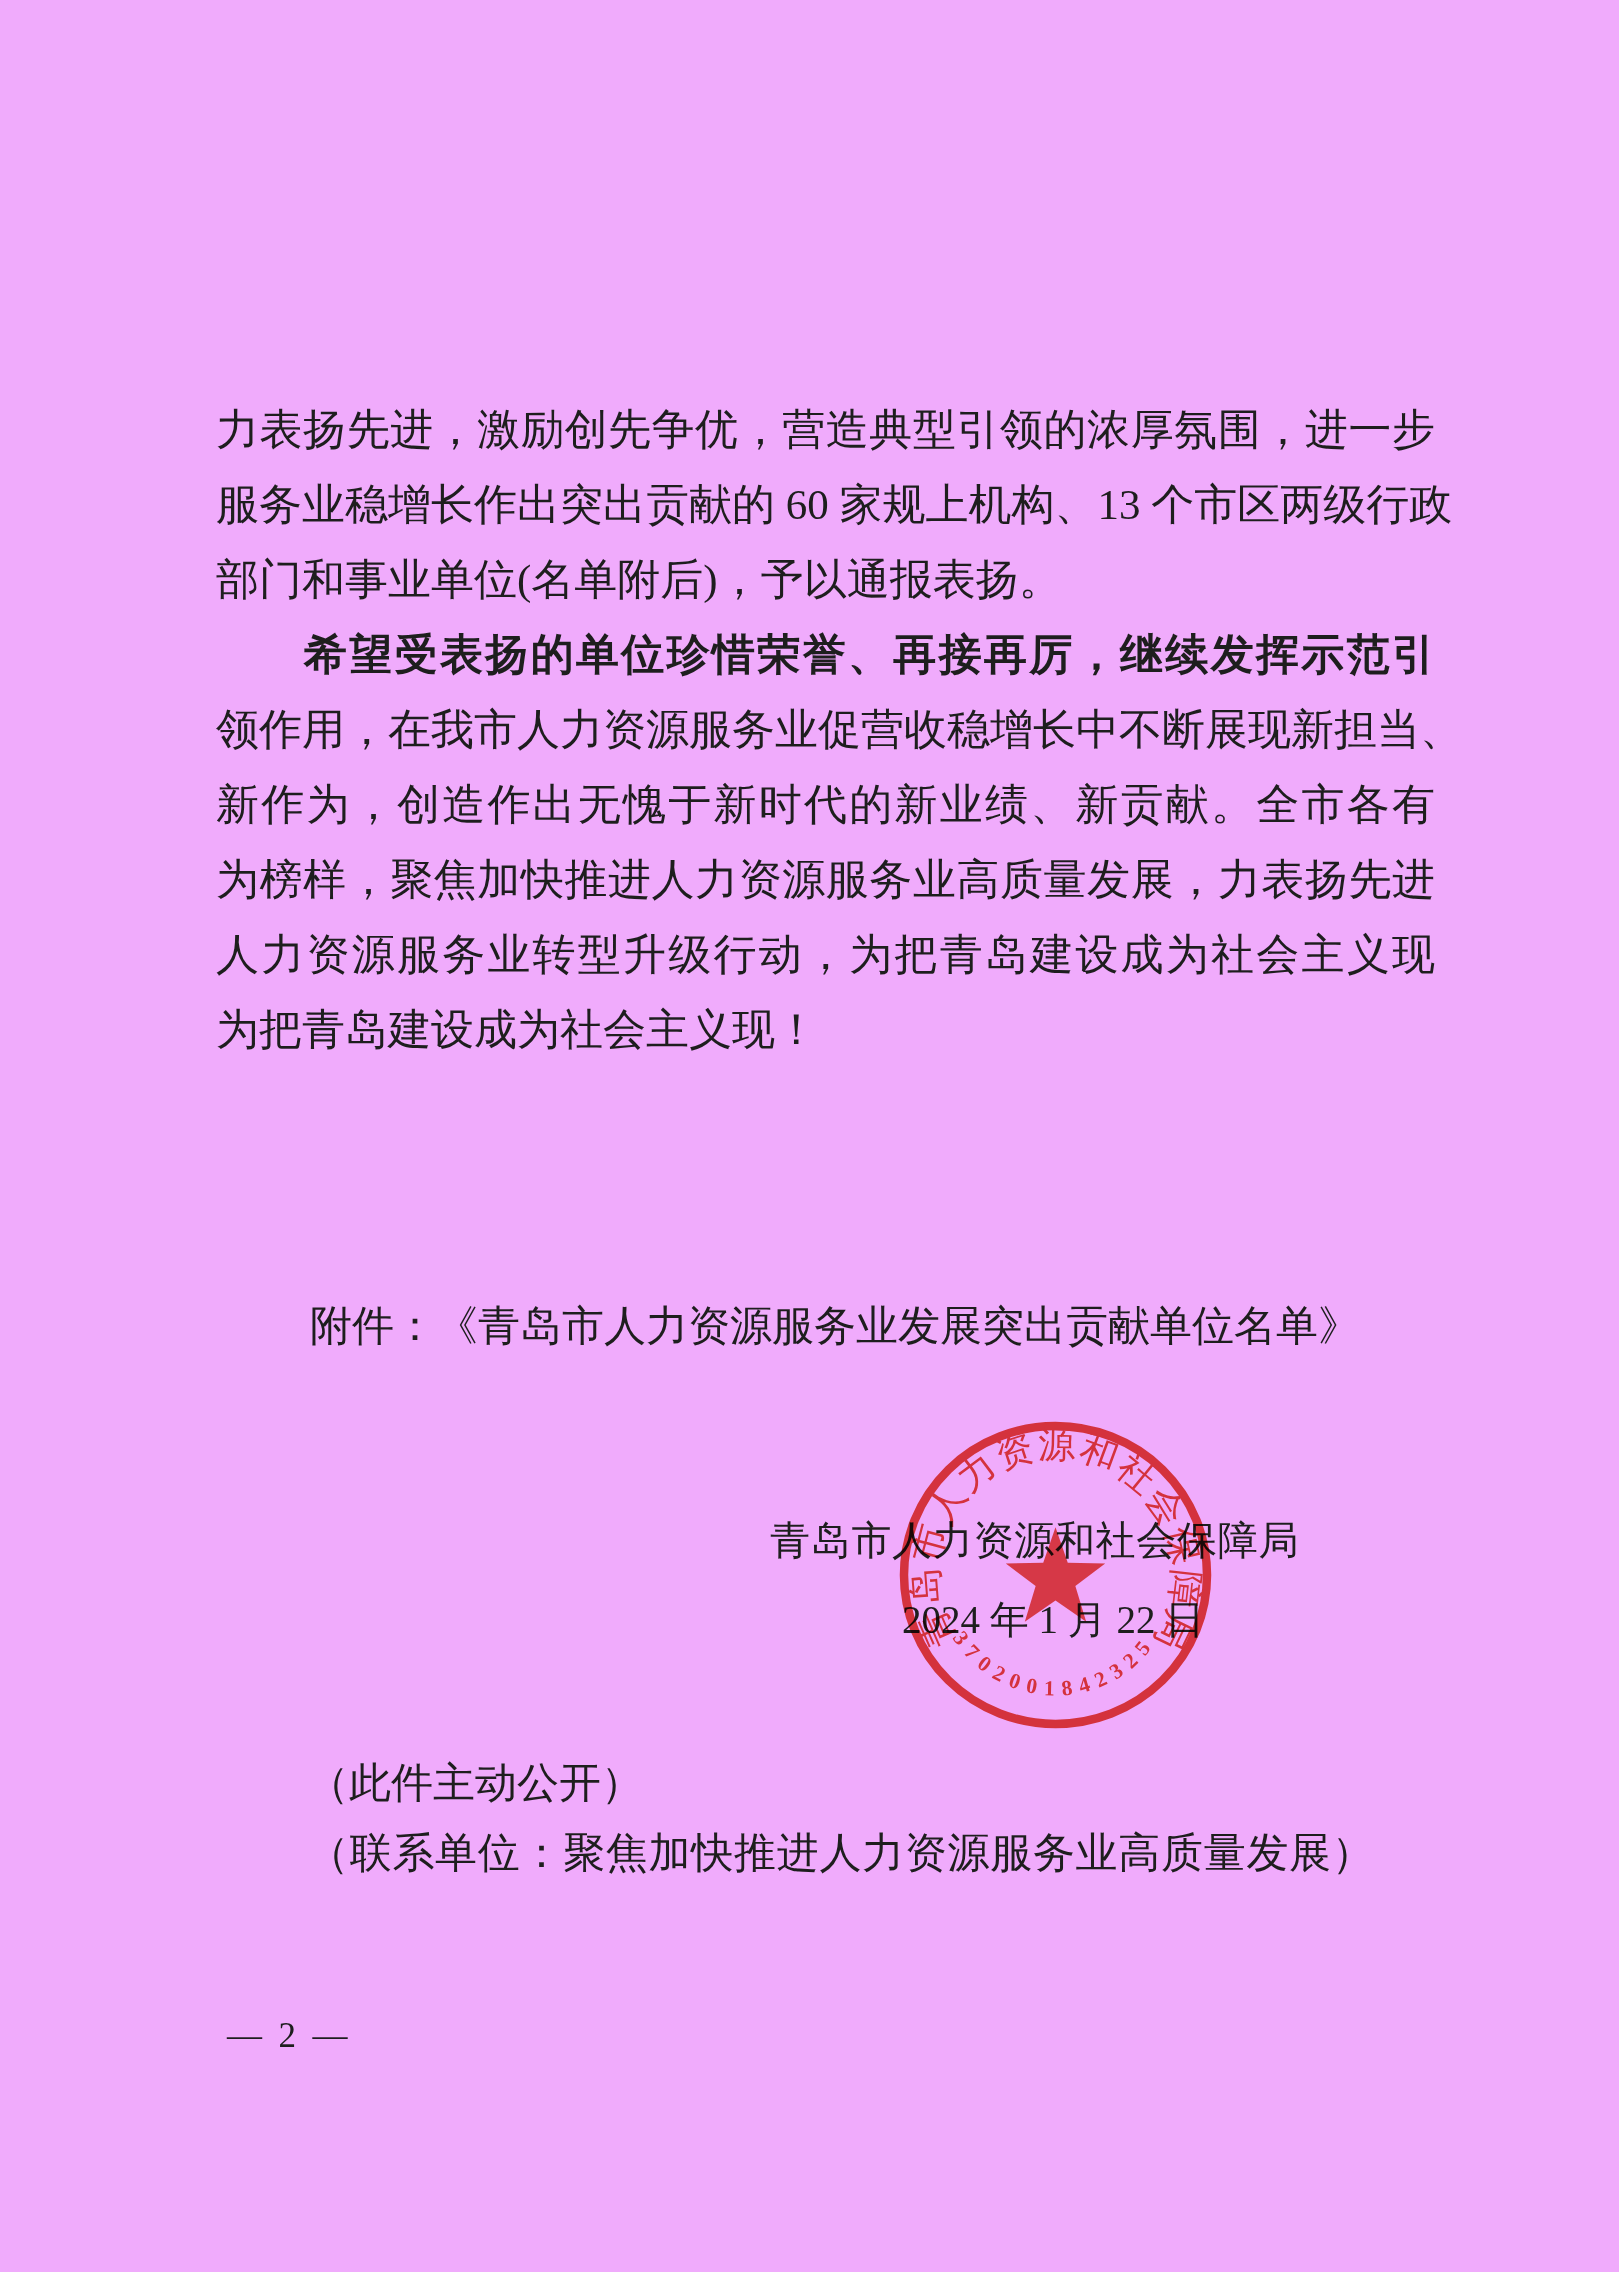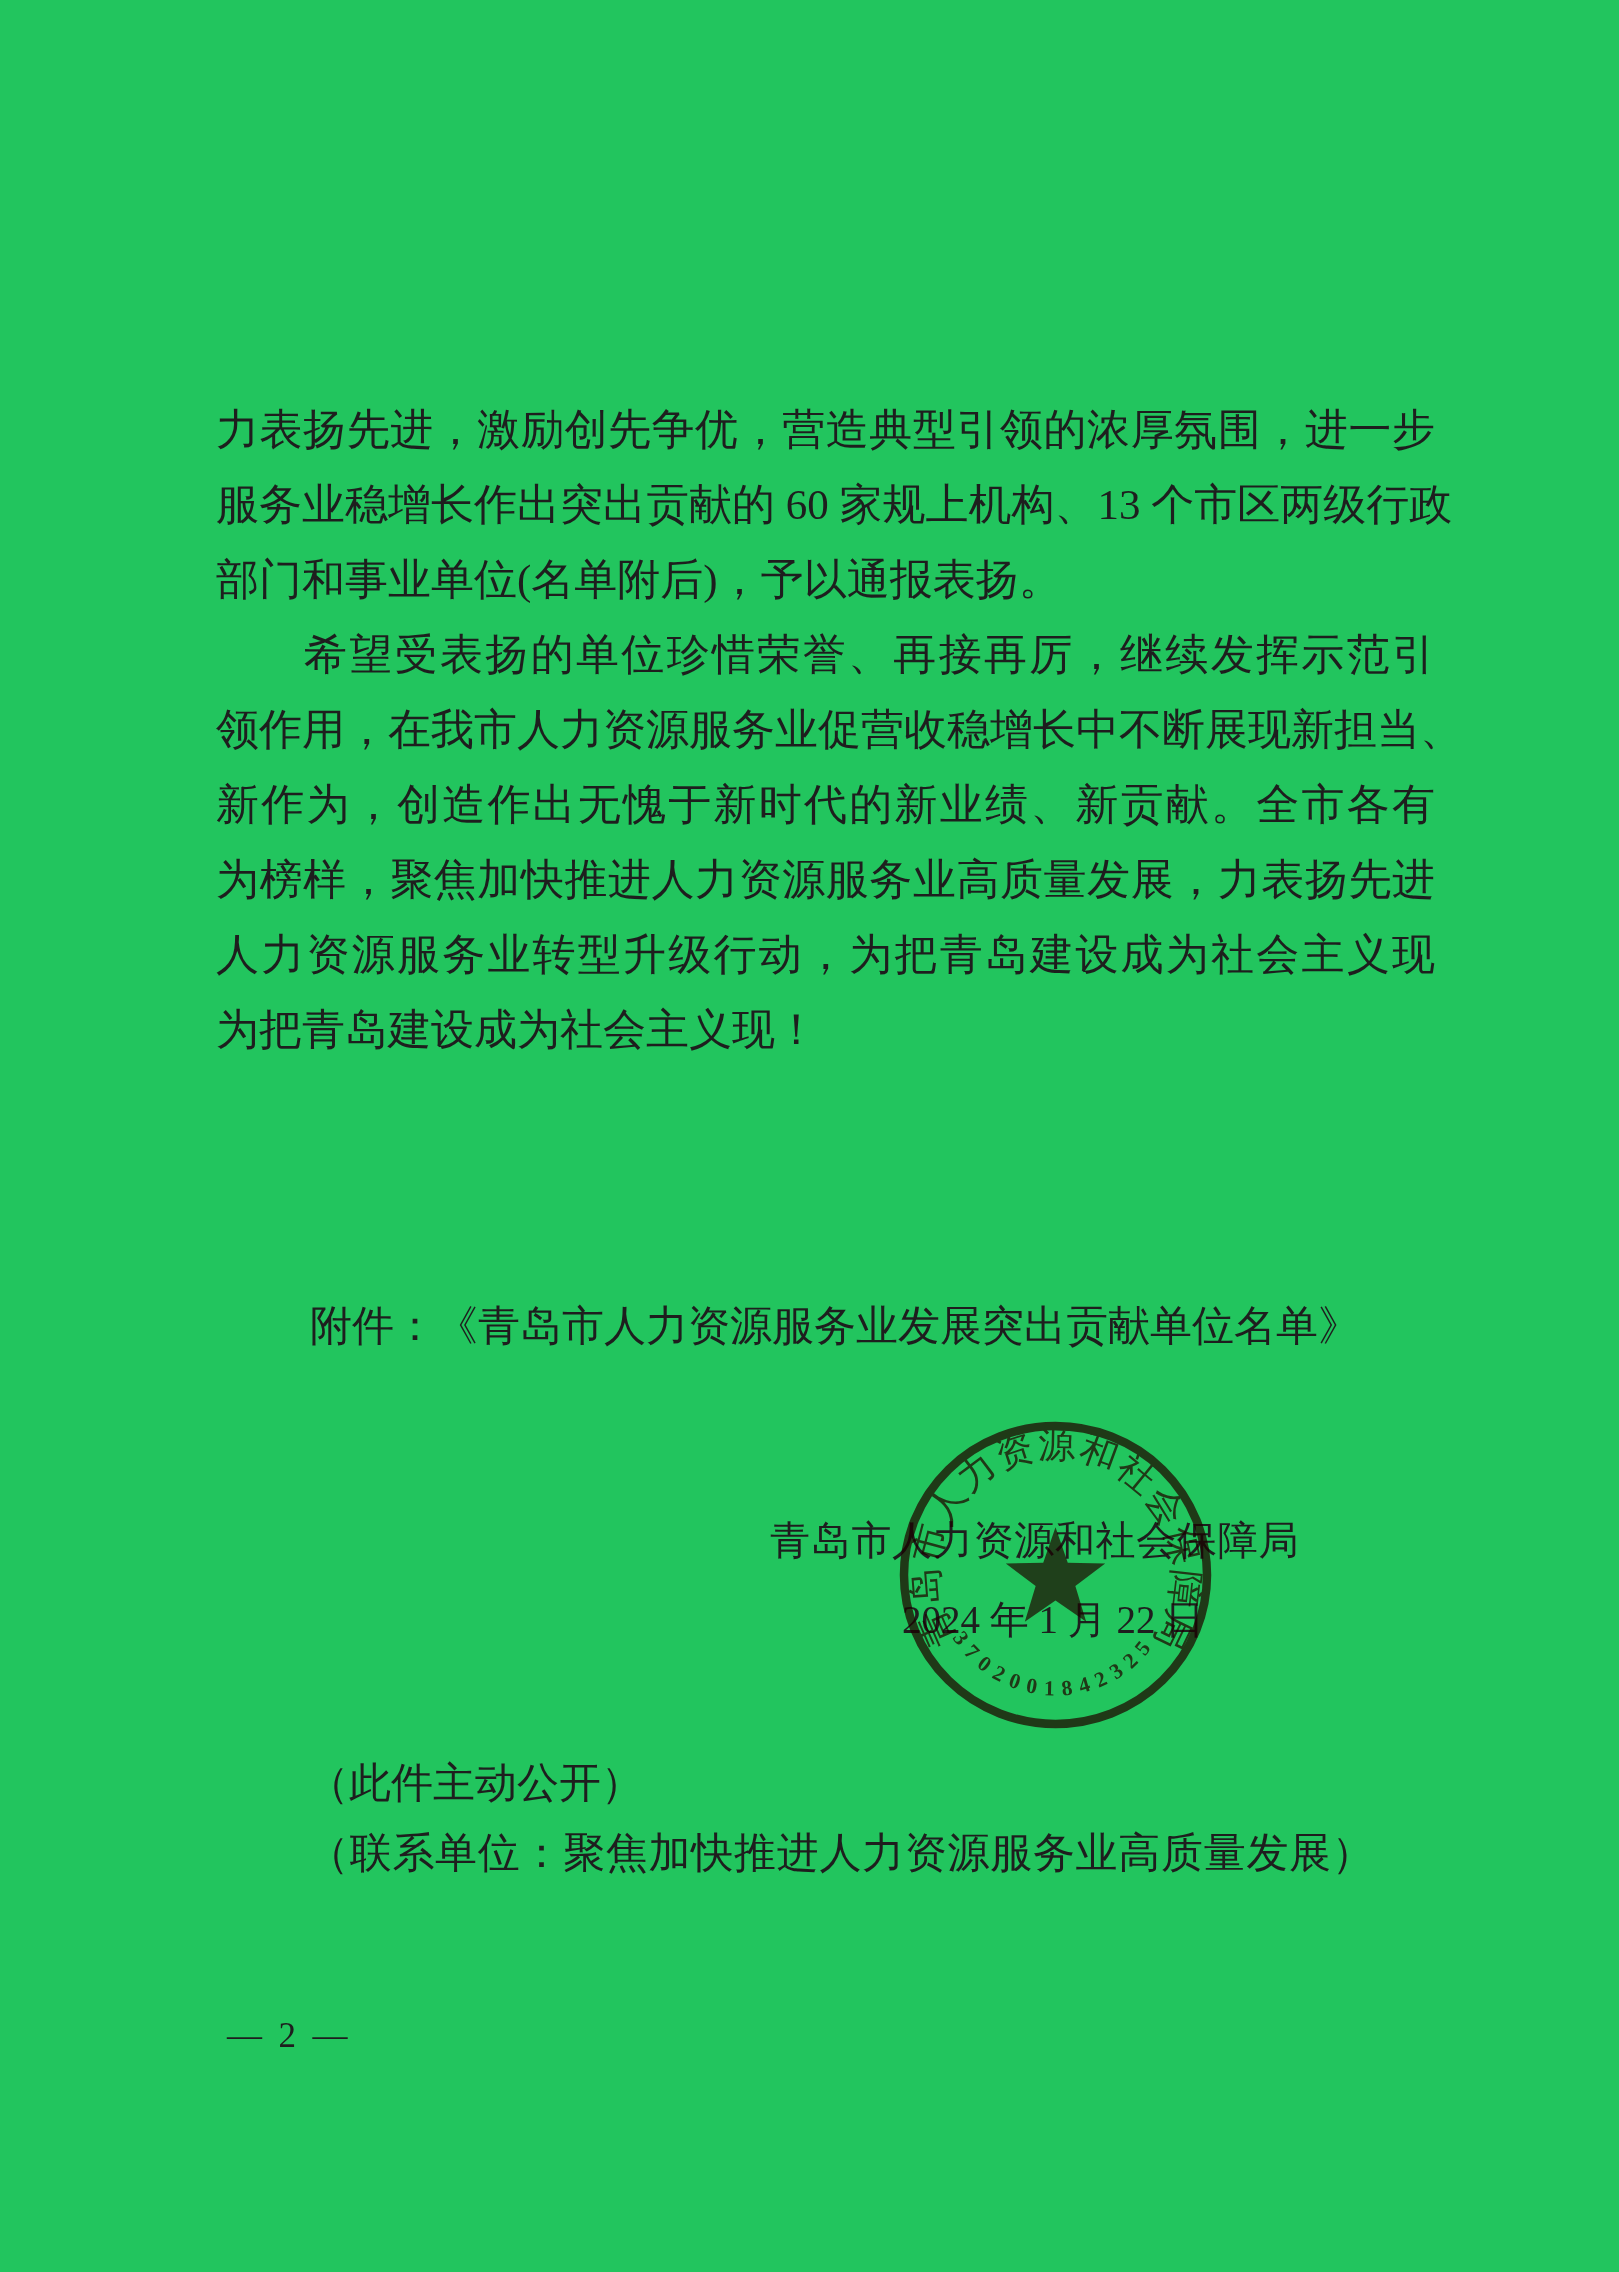--- a/index.html
+++ b/index.html
@@ -1,36 +1,36 @@
 <!DOCTYPE html>
 <html style="font-size:10.5px"><head>
 <meta charset="utf-8">
 <style>
   html,body{margin:0;padding:0;background:#e8e8e8;}
   .page{
     position:relative;
     width:1619px;height:2273px;
     margin:0 auto;
-    background:#22c55e;
+    background:#f0abfc;
     font-family:"Liberation Serif","DejaVu Serif",serif;
     color:#1e1e1e;
     overflow:hidden;
   }
   .body-block{
     position:absolute;left:216px;top:392px;width:1219px;
     font-size:43px;
   }
   .line{
     height:75px;line-height:75px;
     text-align:justify;text-align-last:justify;
     text-justify:inter-character;
     white-space:nowrap;
   }
   .line.last{text-align-last:left;}
-  .line.indent{text-indent:88px;}
+  .line.indent{text-indent:88px;font-weight:bold;}
   .attachment{
     position:absolute;left:310px;top:1297px;
     font-size:42px;line-height:59px;white-space:nowrap;
   }
   .sig-org{
     position:absolute;left:770px;top:1515px;
     font-size:40px;line-height:52px;white-space:nowrap;letter-spacing:0.7px;
   }
   .sig-date{
     position:absolute;left:902px;top:1594px;

